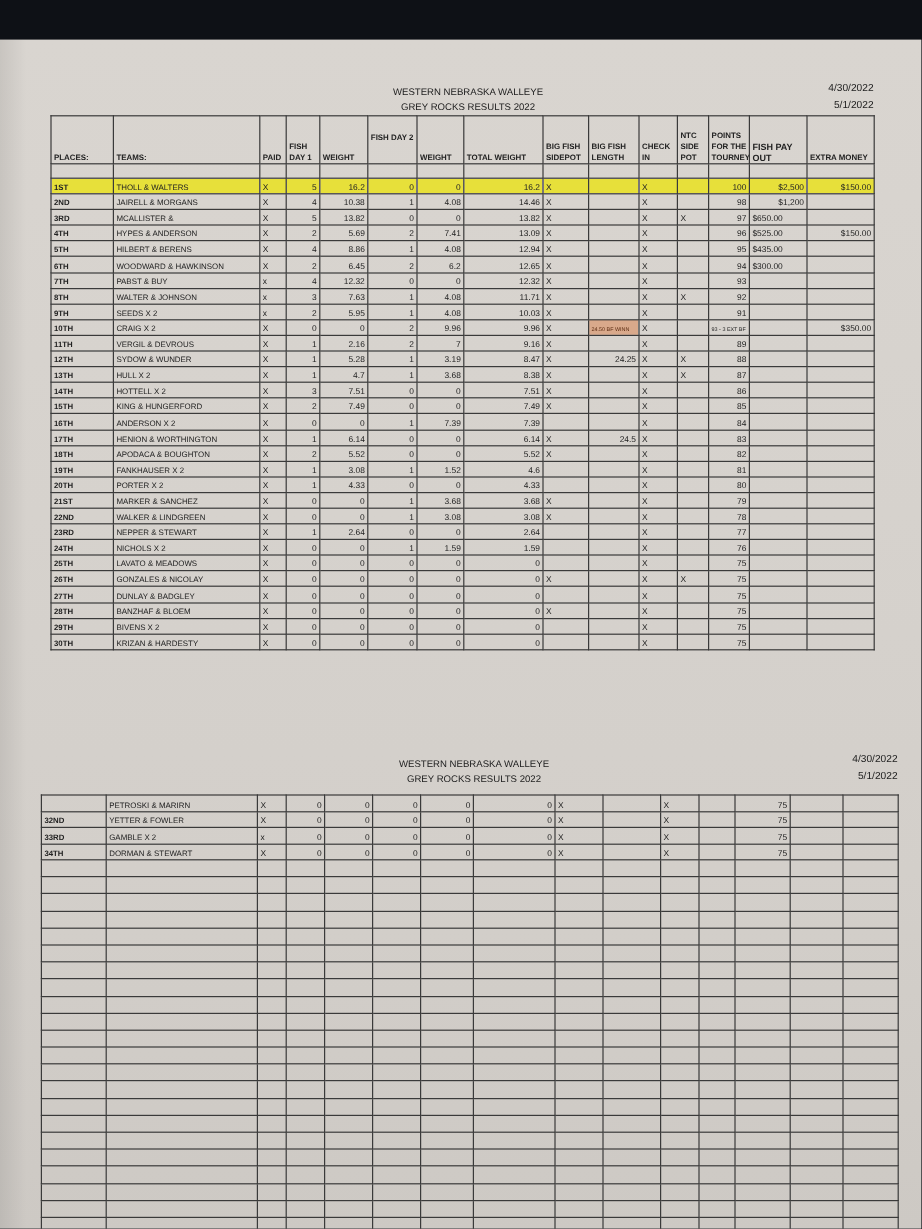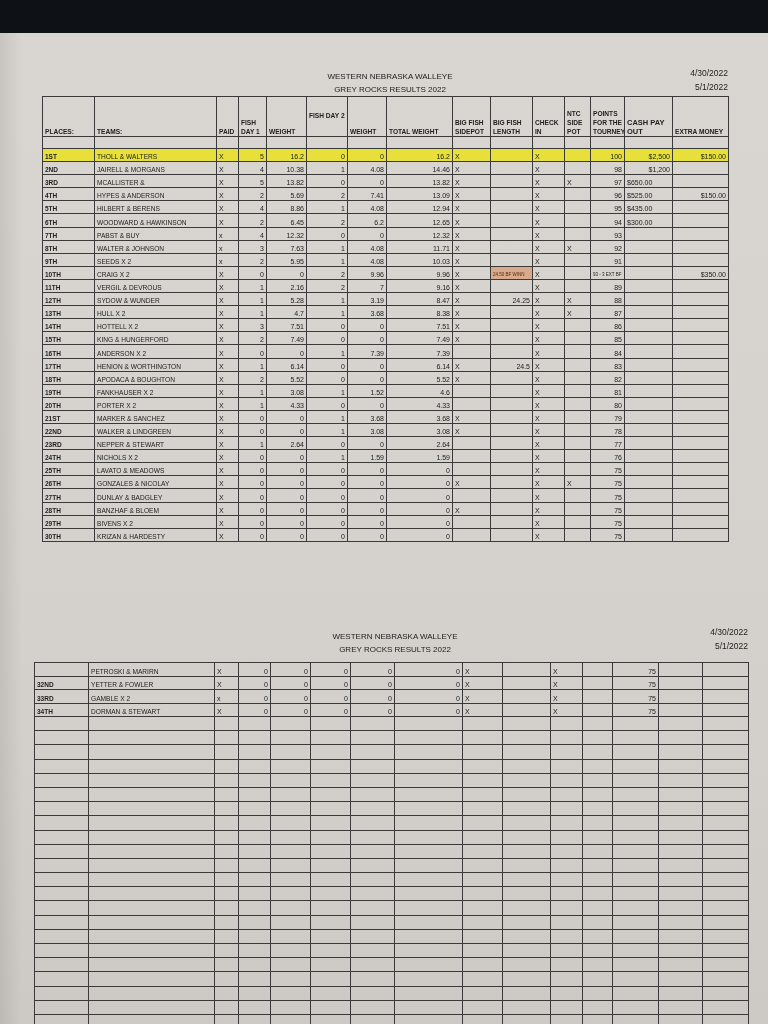--- a/index.html
+++ b/index.html
@@ -81,21 +81,21 @@
       <td class="hdr">FISH DAY 1</td>
       <td class="hdr">WEIGHT</td>
       <td class="hdr" style="vertical-align:top;padding-top:14px">FISH DAY 2</td>
       <td class="hdr">WEIGHT</td>
       <td class="hdr">TOTAL WEIGHT</td>
       <td class="hdr">BIG FISH SIDEPOT</td>
       <td class="hdr">BIG FISH LENGTH</td>
       <td class="hdr">CHECK IN</td>
       <td class="hdr">NTC SIDE POT</td>
       <td class="hdr">POINTS FOR THE TOURNEY</td>
-      <td class="hdr" style="font-size:7.5px">CASH PAY OUT</td>
+      <td class="hdr" style="font-size:7.5px">FISH PAY OUT</td>
       <td class="hdr">EXTRA MONEY</td>
     </tr>
     <tr style="height:12px">
       <td></td>
         <td></td>
         <td></td>
         <td></td>
         <td></td>
         <td></td>
         <td></td>

